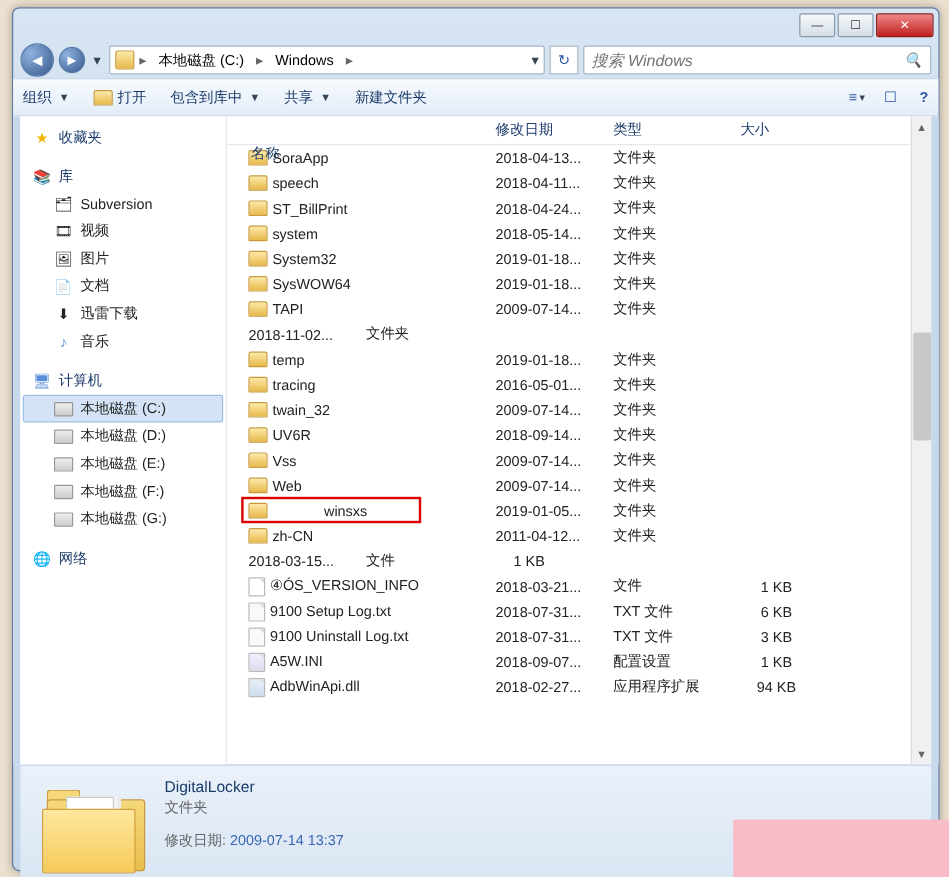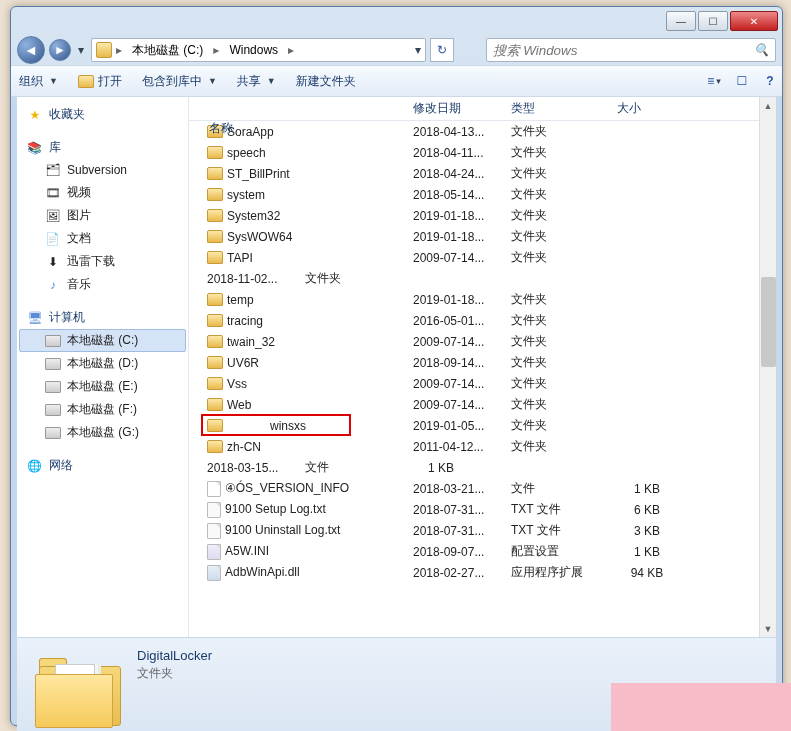--- a/index.html
+++ b/index.html
@@ -11,21 +11,21 @@
 .win-btn.close { width: 48px; background: linear-gradient(to bottom,#e88, #c22020); color: #fff; border-color: #8a1c1c; }
 .addressbar-row { height: 30px; display: flex; align-items: center; padding: 0 6px; gap: 4px; }
 .nav-btn { width: 28px; height: 28px; border-radius: 50%; background: radial-gradient(circle at 30% 30%, #8fb3e0, #34568a); border: 1px solid #5a7eab; display: flex; align-items: center; justify-content: center; color: #fff; font-size: 14px; }
 .nav-btn.fwd { width: 22px; height: 22px; font-size: 12px; }
 .drop-hist { width: 12px; height: 20px; display: flex; align-items: center; justify-content: center; color: #345; }
 .breadcrumb { flex: 1; height: 24px; background: #fff; border: 1px solid #a7b5c7; border-radius: 2px; display: flex; align-items: center; padding: 0 4px; gap: 2px; }
 .crumb { padding: 2px 6px; display: flex; align-items: center; gap: 4px; }
 .crumb-sep { color: #666; padding: 0 2px; }
 .bc-icon { width: 16px; height: 16px; background: linear-gradient(to bottom,#fce9a9,#e8b94b); border-radius: 2px; border: 1px solid #c89a3a; }
 .refresh-btn { width: 24px; height: 24px; border: 1px solid #a7b5c7; background: #fff; display: flex; align-items: center; justify-content: center; color: #2a55a4; }
-.searchbox { width: 290px; height: 24px; background: #fff; border: 1px solid #a7b5c7; border-radius: 2px; display: flex; align-items: center; padding: 0 6px; color: #888; font-style: italic; margin-left: 28px; }
+.searchbox { width: 290px; height: 24px; background: #fff; border: 1px solid #a7b5c7; border-radius: 2px; display: flex; align-items: center; padding: 0 6px; color: #888; font-style: italic; }
 .searchbox input { border: none; outline: none; flex: 1; font-style: italic; color: #888; background: transparent; }
 .toolbar { height: 32px; background: linear-gradient(to bottom,#f7fbff,#e3ecf7); border-top: 1px solid #cdd9e8; border-bottom: 1px solid #cdd9e8; display: flex; align-items: center; padding: 0 0; gap: 4px; }
 .tool-item { padding: 4px 8px; display: flex; align-items: center; gap: 4px; color: #1b3b6a; }
 .tool-drop { font-size: 9px; color: #345; margin-left: 2px; }
 .tool-spacer { flex: 1; }
 .tool-icon-btn { width: 24px; height: 24px; display: flex; align-items: center; justify-content: center; color: #2a55a4; }
 .body-pane { display: flex; height: 540px; background: #fff; border-left: 6px solid #c5d8ec; border-right: 6px solid #c5d8ec; }
 .sidebar { width: 172px; background: #fff; border-right: 1px solid #e4e8ee; overflow-y: auto; padding: 6px 2px; }
 .side-group { margin-bottom: 10px; }
 .side-hdr { display: flex; align-items: center; gap: 6px; padding: 3px 8px; color: #1b3b6a; font-size: 12px; }
@@ -411,17 +411,18 @@
   <div class="details-pane">
     <div class="big-folder">
       <div class="bf-tab"></div>
         <div class="bf-back"></div>
         <div class="bf-papers"></div>
         <div class="bf-front"></div>
     </div>
     <div class="detail-text">
       <div class="name">DigitalLocker</div>
       <div class="type">文件夹</div>
+      <div class="mod"><span>修改日期:</span> <span class="val">2009-07-14 13:37</span></div>
     </div>
   </div>
 </div>
 
 <div class="pink-box"></div>
 
 </body></html>

